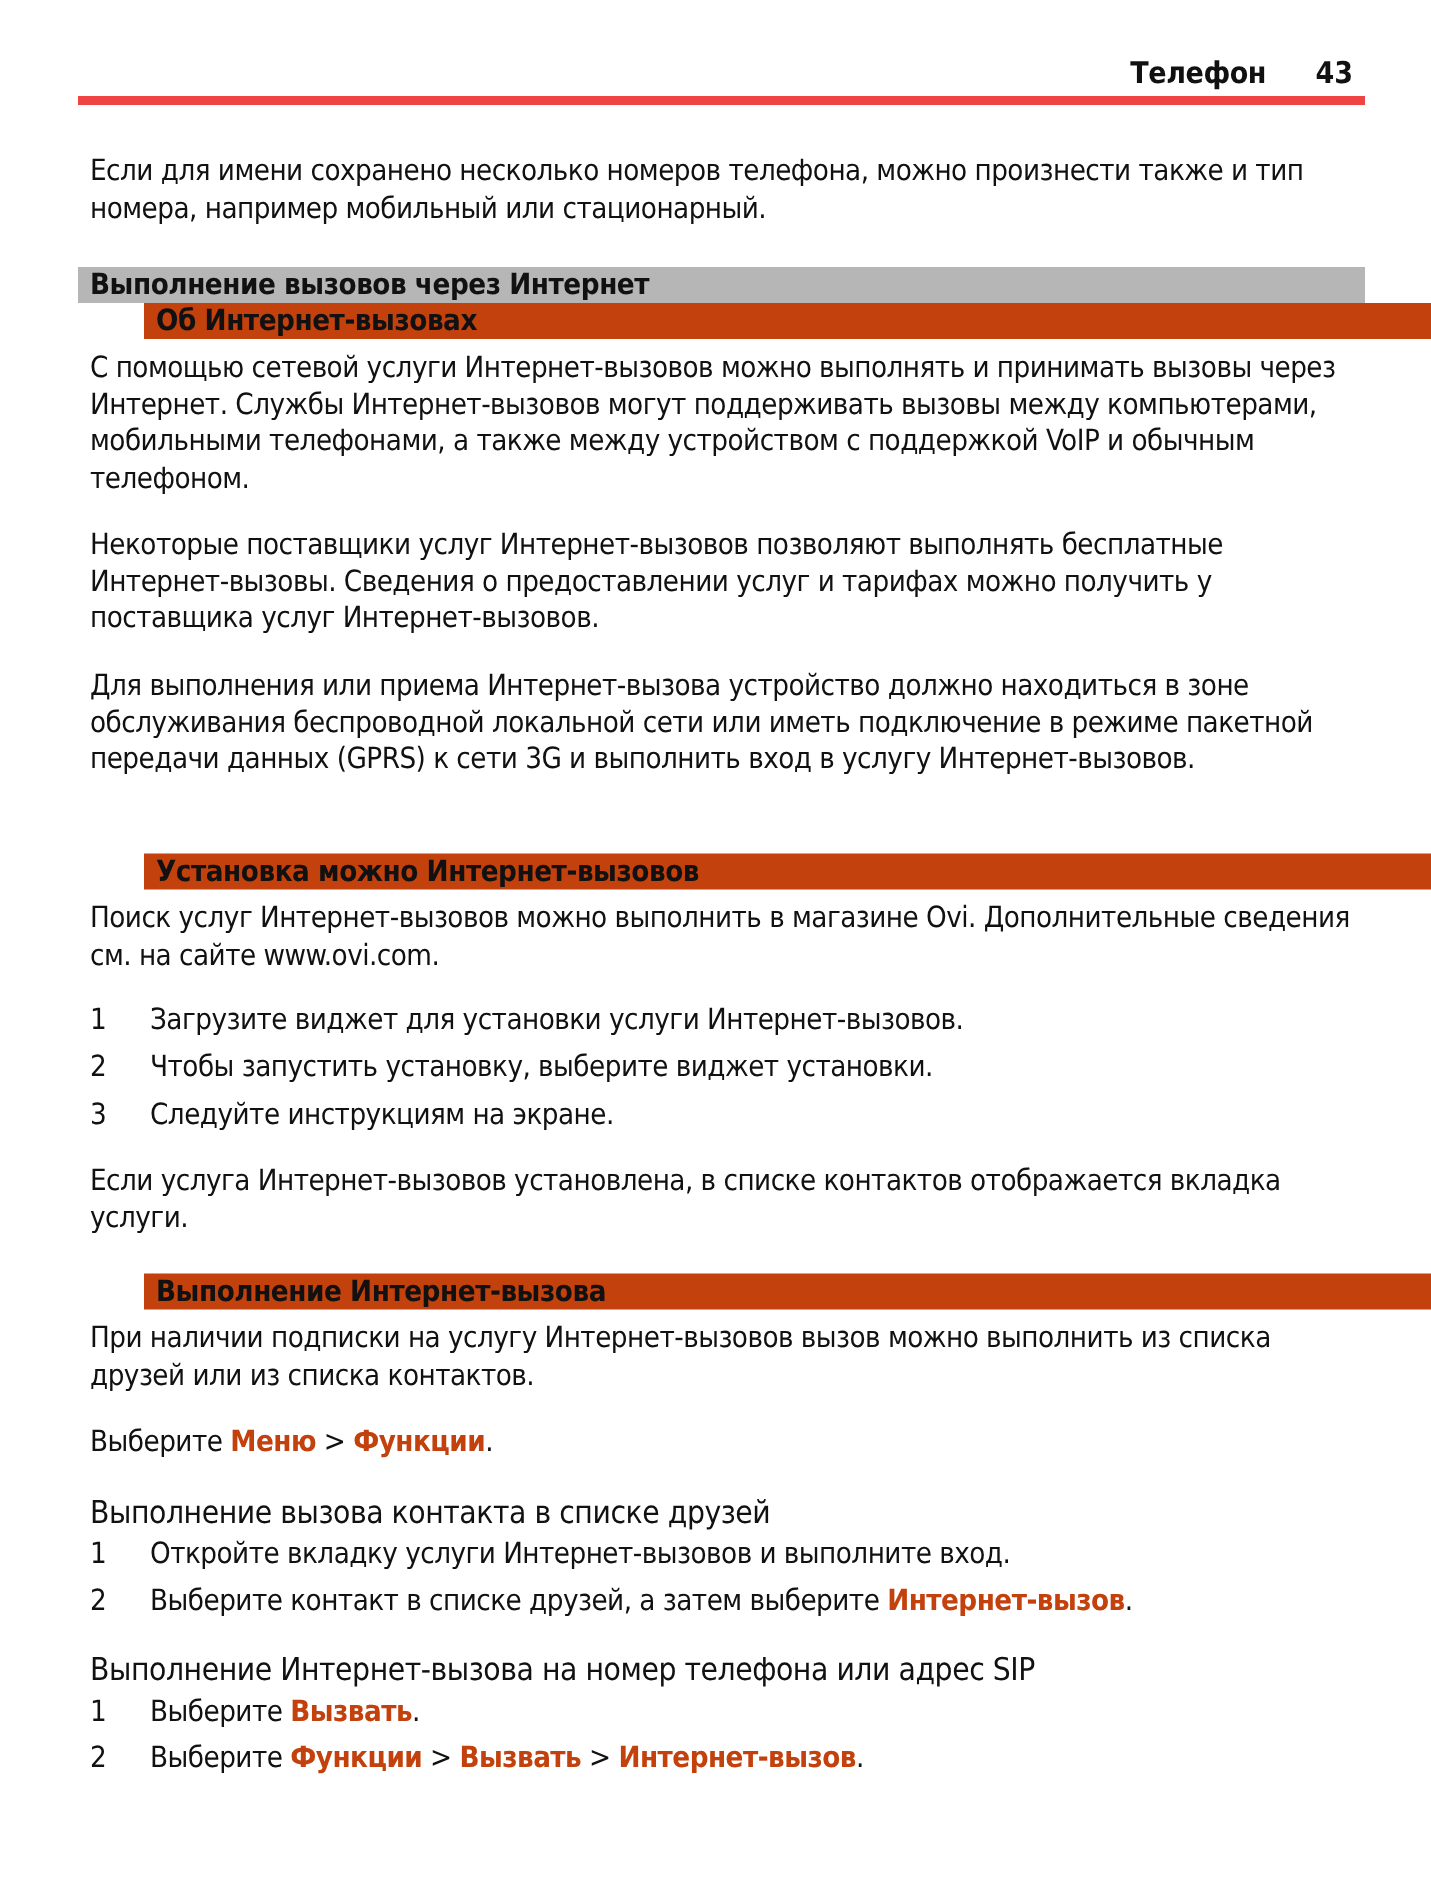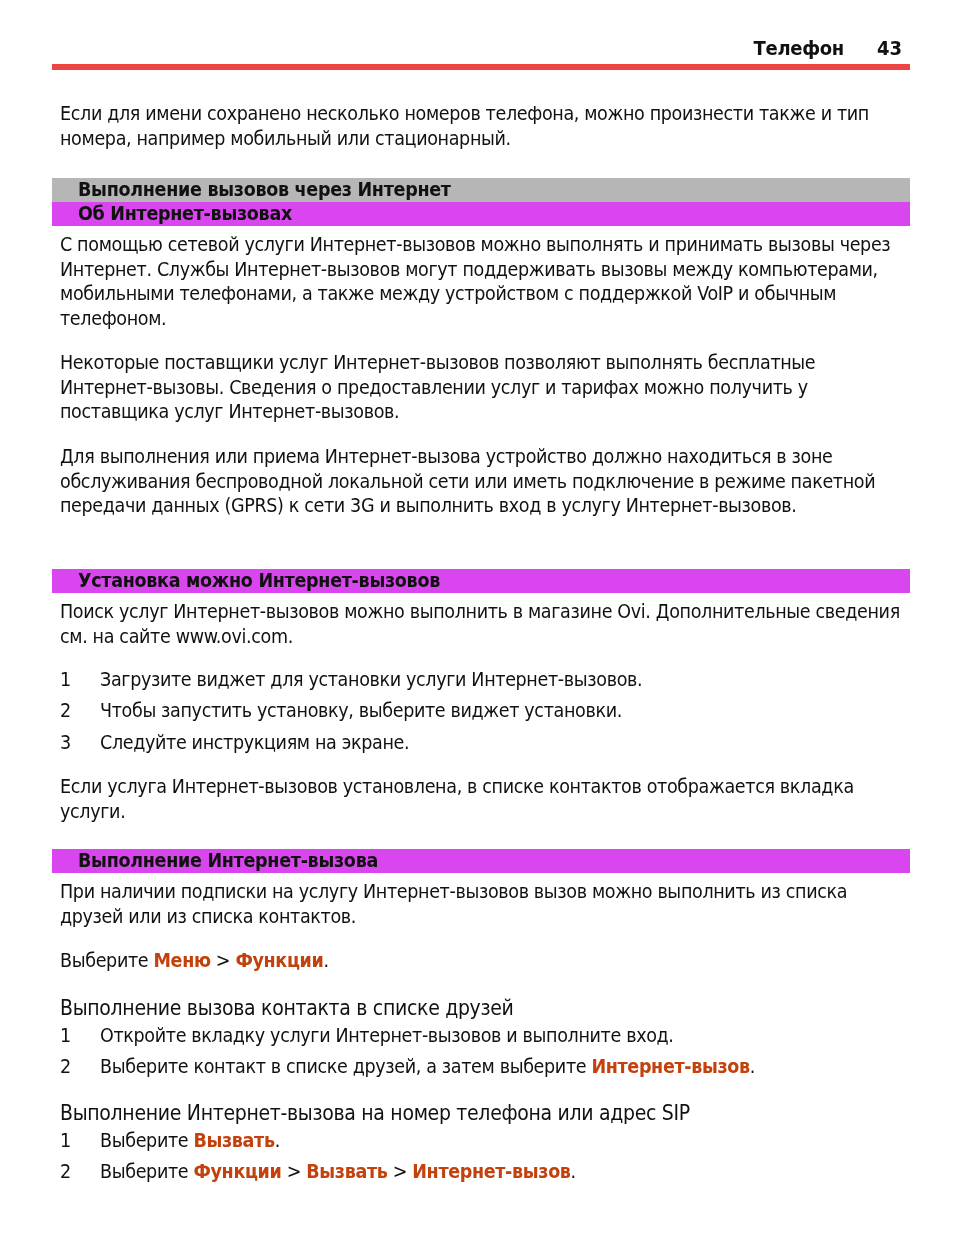--- a/index.html
+++ b/index.html
@@ -2,23 +2,23 @@
 <html><head>
 <meta charset="utf-8">
 <style>
   html,body{margin:0;padding:0;background:#fff;}
   body{width:954px;height:1258px;position:relative;font-family:"DejaVu Sans Condensed","DejaVu Sans",sans-serif;color:#111;font-stretch:condensed;}
   .page{position:absolute;left:52px;top:0;width:858px;}
   .hdr{position:absolute;top:36px;left:0;width:858px;height:28px;border-bottom:6px solid #ef4444;}
   .hdr .t{position:absolute;right:66px;top:0;font-weight:bold;font-size:20px;letter-spacing:-0.3px;}
   .hdr .n{position:absolute;right:8px;top:0;font-weight:bold;font-size:20px;}
   .p{position:absolute;left:8px;width:850px;font-size:19.5px;line-height:24.5px;letter-spacing:-0.35px;margin:0;}
-  .band{position:absolute;left:0;width:858px;font-weight:bold;font-size:19.5px;line-height:24px;padding-left:26px;box-sizing:border-box;letter-spacing:-0.3px;}
+  .band{position:absolute;left:0;width:858px;font-weight:bold;font-size:19.5px;line-height:24px;padding-left:8px;box-sizing:border-box;letter-spacing:-0.3px;}
   .dark{background:#b6b6b6;}
-  .light{background:#d946ef;}
+  .light{background:#c2410c;margin-left:44px;}
   .sub{position:absolute;left:8px;font-weight:normal;font-size:21px;line-height:24px;letter-spacing:-0.3px;}
   .li{position:absolute;left:8px;width:850px;font-size:19.5px;line-height:24px;letter-spacing:-0.35px;}
   .li .num{position:absolute;left:0;}
   .li .txt{position:absolute;left:40px;}
   b.ui{color:#c2410c;}
 </style>
 </head>
 <body>
 
 <div class="page">

